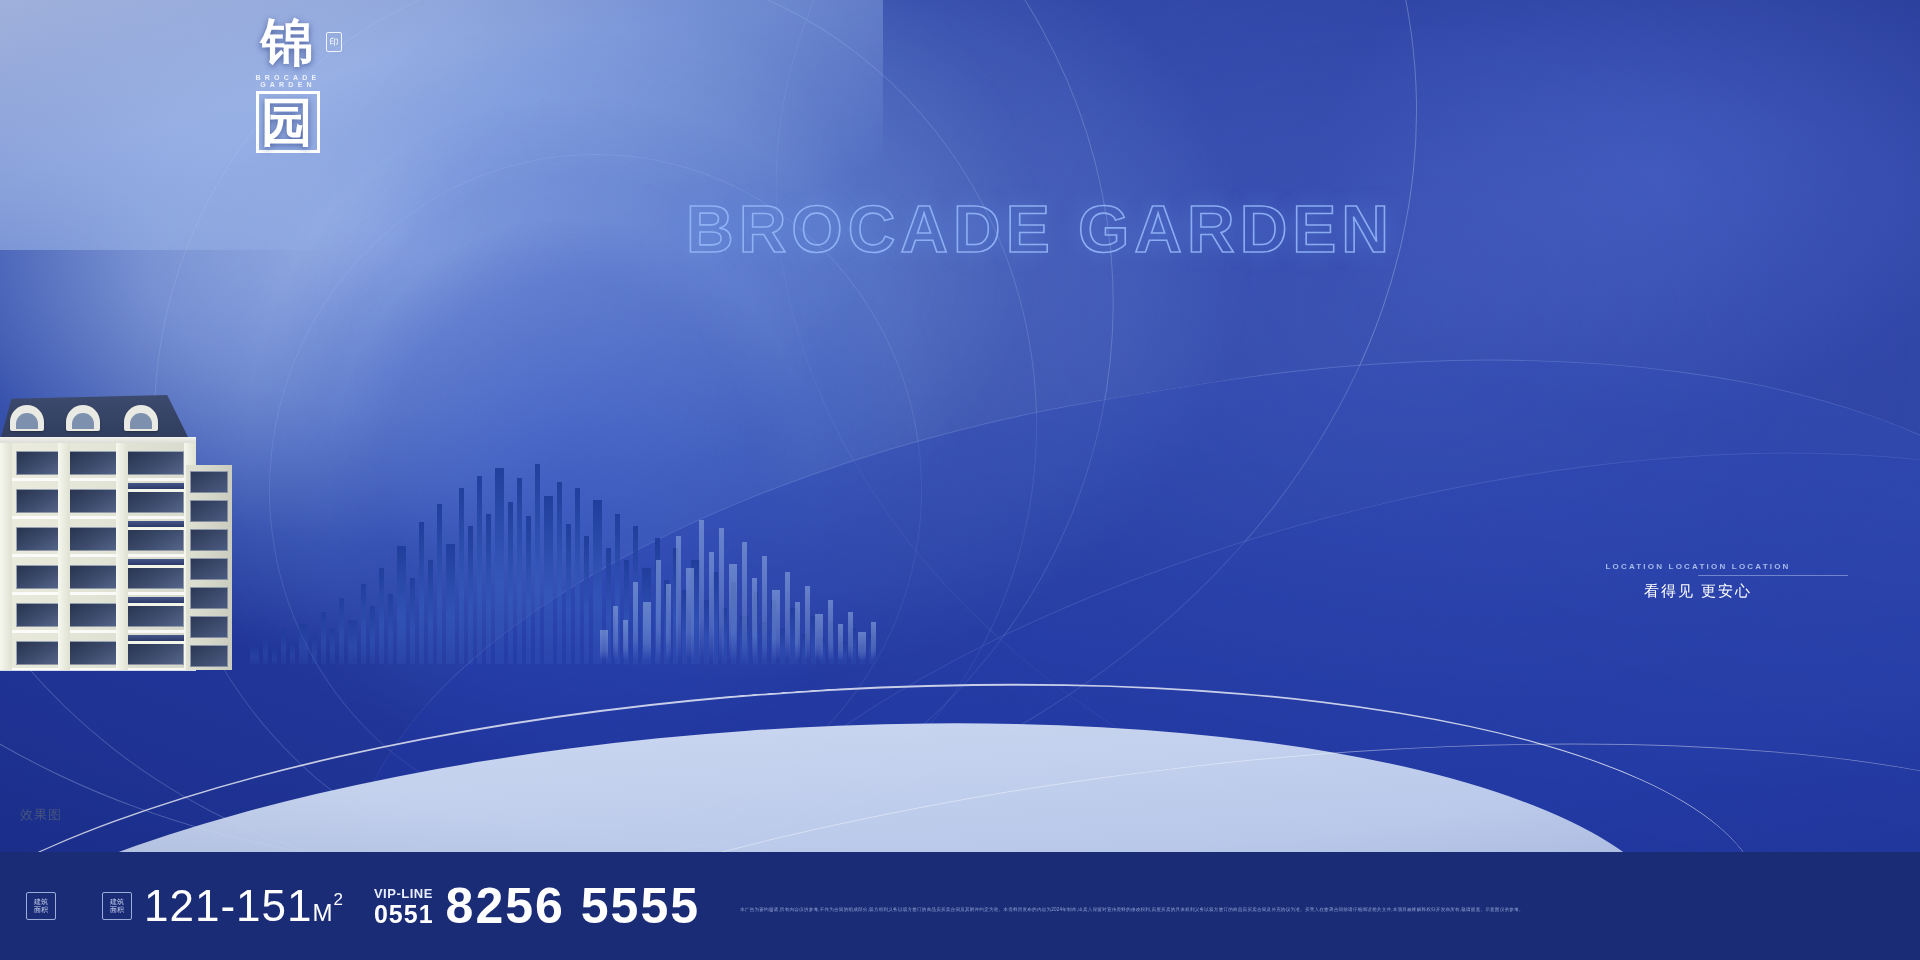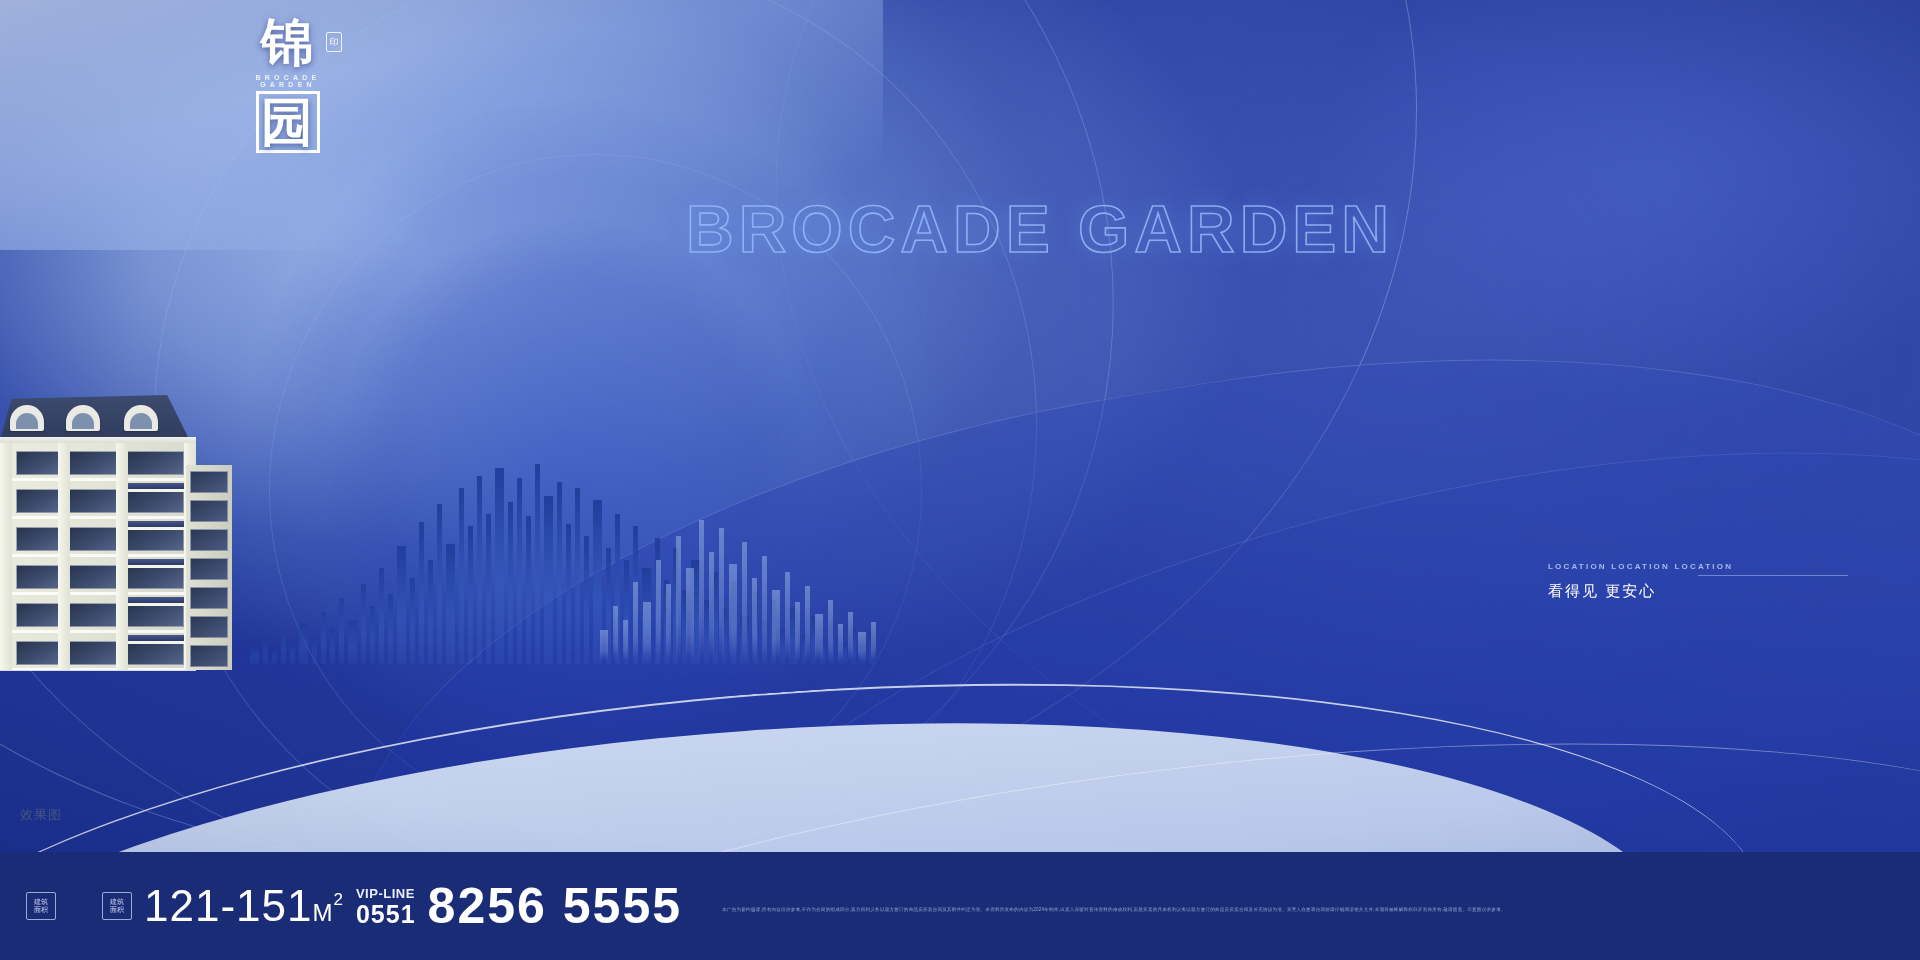--- a/index.html
+++ b/index.html
@@ -137,21 +137,21 @@
 
   .subbar{position:absolute;left:712px;top:434px;width:788px;height:62px;
     background:linear-gradient(90deg, rgba(122,176,222,.92) 0%, rgba(86,140,206,.88) 30%, rgba(46,88,186,.85) 68%, rgba(32,62,160,.80) 100%);
     display:flex;align-items:center;justify-content:center;}
   .subbar span{font-size:34px;letter-spacing:3px;color:#fff;font-weight:400;
     text-shadow:0 2px 6px rgba(10,24,90,.45);white-space:nowrap;}
   .subbar-tick{position:absolute;right:-14px;top:0;width:2px;height:62px;
     background:rgba(190,214,250,.55);}
 
   
-  .loc{position:absolute;right:72px;top:562px;text-align:left;width:300px;}
+  .loc{position:absolute;right:72px;top:562px;text-align:center;width:300px;}
   .loc-en{font-size:8px;letter-spacing:2.2px;color:rgba(198,216,248,.80);
     font-weight:700;margin-bottom:4px;}
   .loc-rule{height:1px;background:rgba(198,216,248,.45);margin:3px 0 6px auto;width:150px;}
   .loc-cn{font-size:15px;letter-spacing:2px;color:#ffffff;}
 
   
   .render-note{position:absolute;left:20px;top:806px;font-size:13px;
     color:#46557e;letter-spacing:1px;}
 
   
@@ -160,21 +160,21 @@
   .badge{width:30px;height:28px;border:1px solid rgba(200,215,248,.75);
     border-radius:2px;display:flex;flex-direction:column;align-items:center;
     justify-content:center;margin-right:12px;flex:none;}
   .badge b{font-size:7px;line-height:8px;color:rgba(214,226,250,.92);
     font-weight:400;letter-spacing:0;white-space:nowrap;}
   .area{font-size:44px;font-weight:400;color:#fff;letter-spacing:1px;white-space:nowrap;}
   .area sup{font-size:17px;vertical-align:super;}
   .area .unit{font-size:24px;}
   .ptype{font-size:38px;color:#fff;letter-spacing:6px;margin:0 0 0 16px;white-space:nowrap;}
   .spacer{width:34px;}
-  .vip{margin-left:12px;margin-right:12px;}
+  .vip{margin-left:30px;margin-right:12px;}
   .vip-en{font-size:13px;font-weight:700;letter-spacing:.5px;color:#e8eeff;line-height:15px;}
   .vip-num{font-size:25px;font-weight:700;letter-spacing:1px;color:#fff;line-height:26px;}
   .tel{font-size:50px;font-weight:700;color:#fff;letter-spacing:2px;white-space:nowrap;}
   .tel .sp{display:inline-block;width:16px;}
   .addr{margin-left:40px;flex:1;}
   .addr-line{font-size:18px;color:#fff;letter-spacing:2.5px;white-space:nowrap;}
   .addr-line .arrow{margin:0 7px;font-size:15px;}
   .disclaimer{font-size:4.6px;color:rgba(190,206,242,.72);letter-spacing:.2px;
     margin-top:7px;line-height:7px;max-width:790px;}
 </style>

